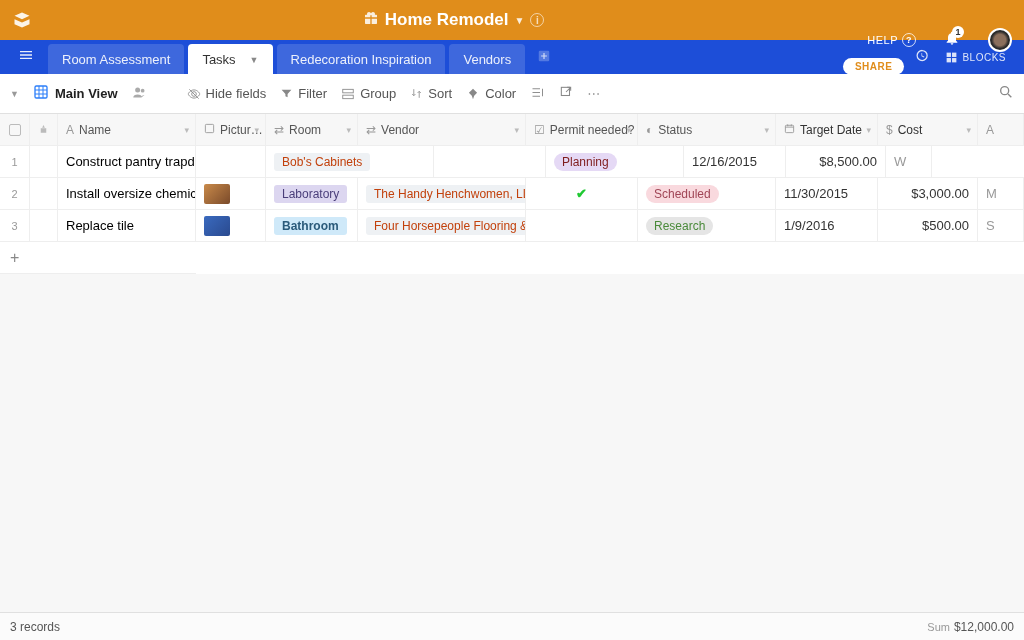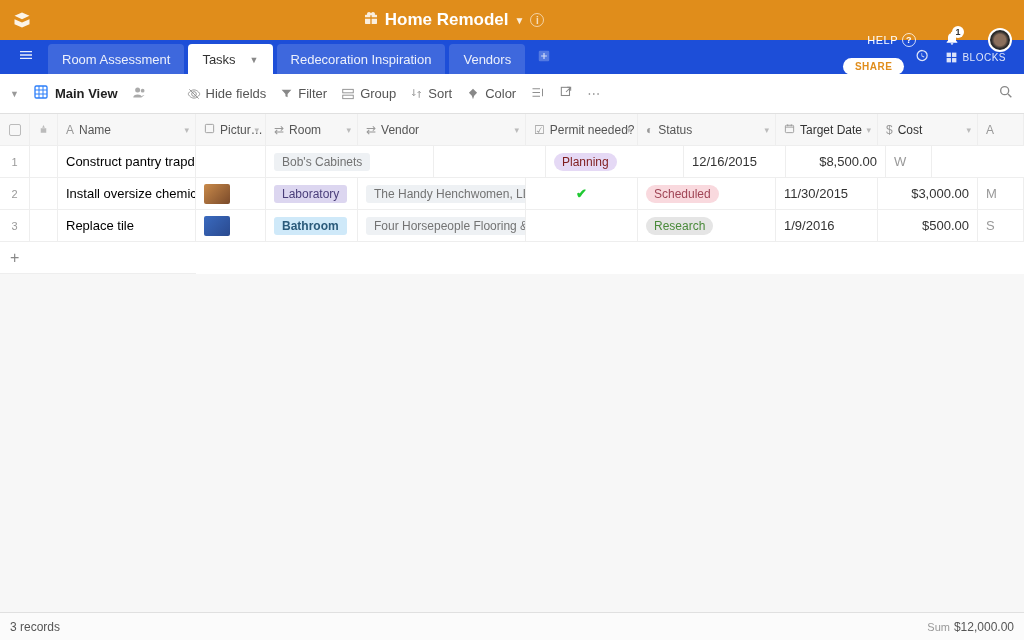--- a/index.html
+++ b/index.html
@@ -61,21 +61,21 @@
 .col-status { width: 138px; }
 .col-date { width: 102px; color: #333; }
 .col-cost { width: 100px; justify-content: flex-end; color: #333; }
 .col-extra { width: 46px; }
 .header-row .col-name, .header-row .col-expand, .header-row .col-pre { background:#f7f7f7;}
 .tag { padding: 2px 8px; border-radius: 3px; font-size: 12px; }
 .pill { padding: 2px 8px; border-radius: 9px; font-size: 12px; }
 .room-kitchen { background: #d0e7f7; color: #2a5a7a; }
 .room-lab { background: #dcd6f0; color: #4a3e7a; }
 .room-bath { background: #cfe9f9; color: #2a5a7a; font-weight: bold; }
-.vendor-tag { background: #eef1f4; color: #737373; text-align: right; }
+.vendor-tag { background: #eef1f4; color: #c2410c; text-align: right; }
 .status-planning { background: #e5d9f5; color: #7f1d1d; }
 .status-scheduled { background: #f9d9de; color: #a04556; }
 .status-research { background: #e5e5e5; color: #4a8a3a; }
 .check { color: #20c933; font-weight: 700; }
 .thumb { width: 26px; height: 20px; border-radius: 2px; }
 .thumb.t1 { background: linear-gradient(135deg,#c98a4a,#7a4a2a); }
 .thumb.t2 { background: linear-gradient(135deg,#3a6abf,#2a4a8f); }
 .addrow { height: 32px; display: flex; align-items: center; padding-left: 10px; color: #888; cursor: pointer; border-bottom: 1px solid #eee; font-size: 16px; width: 196px; background:#fff;}
 
 

